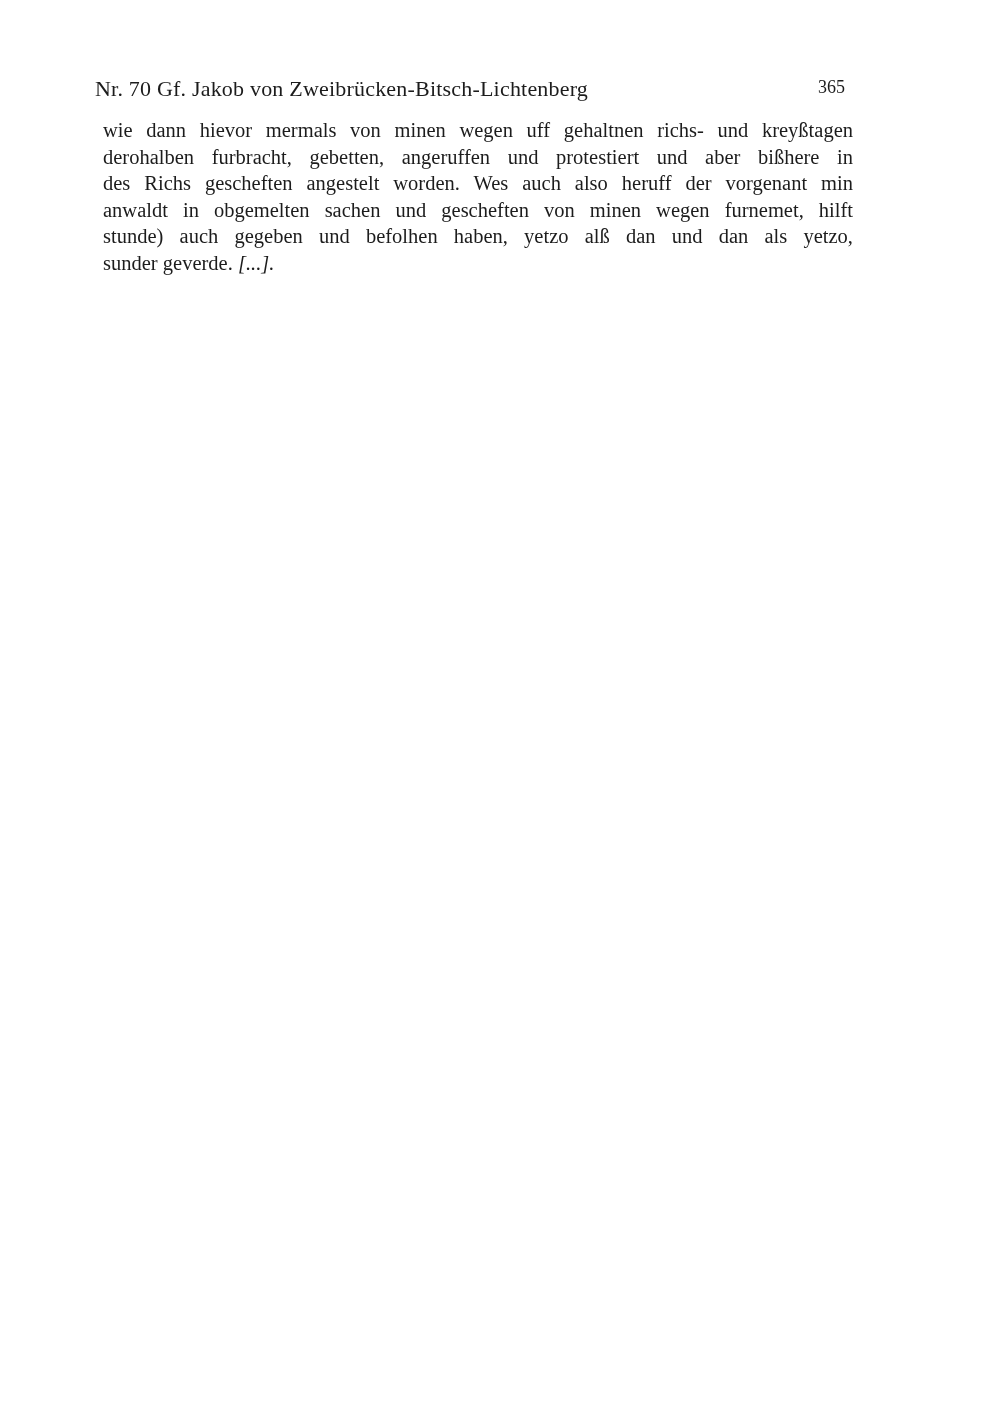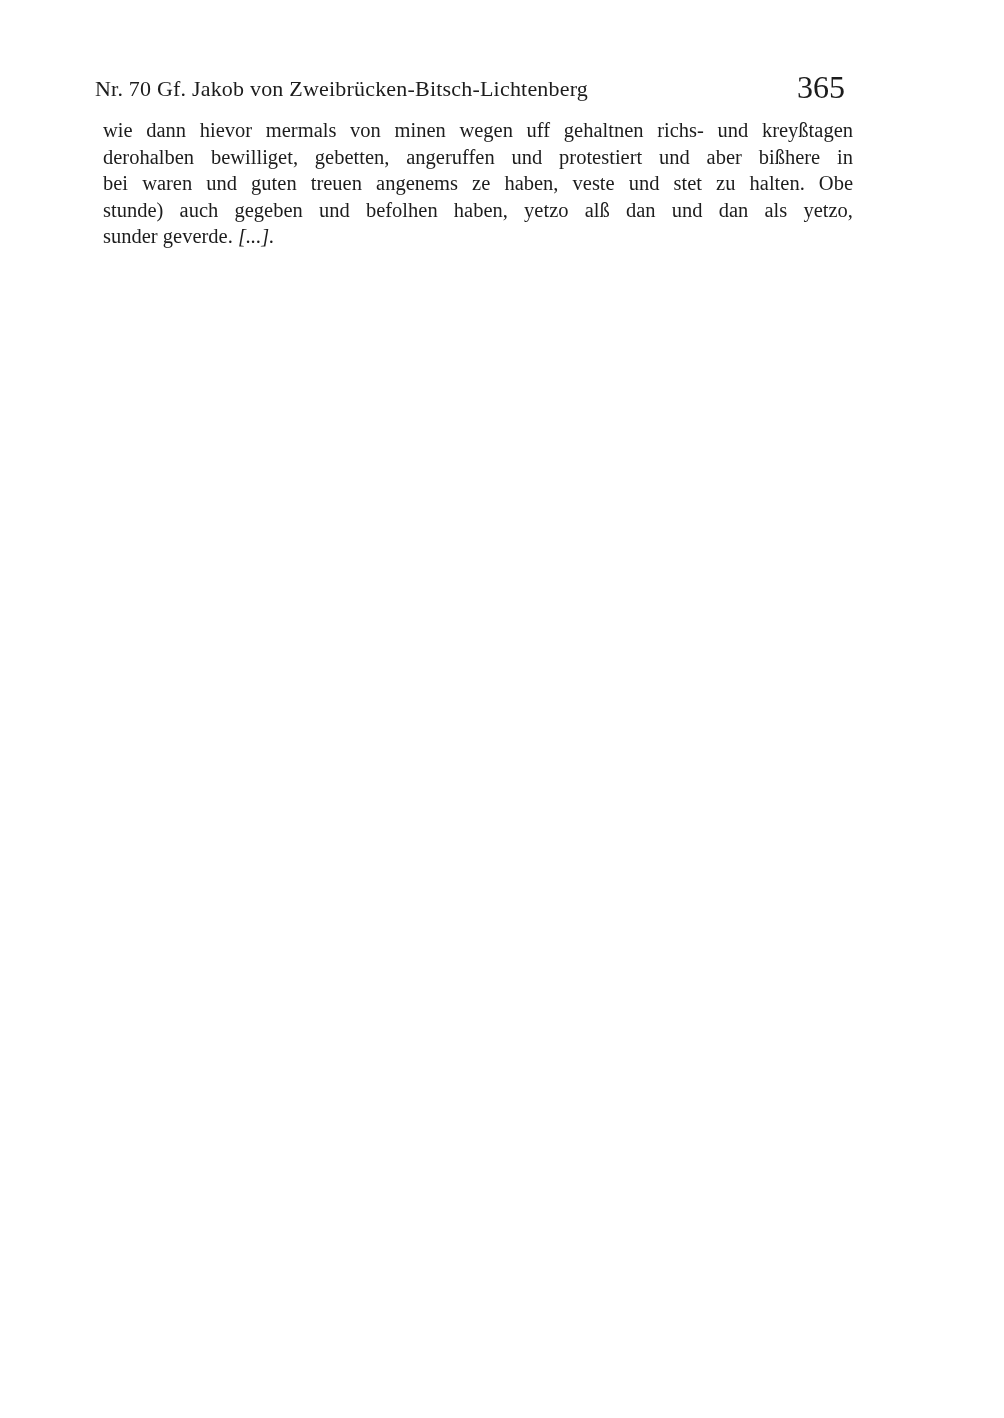--- a/index.html
+++ b/index.html
@@ -29,21 +29,21 @@
     text-align: left;
     font-size: 22px;
     line-height: 26px;
     letter-spacing: 0.2px;
     white-space: nowrap;
   }
   .page-number {
     position: absolute;
     right: 0;
     top: 72px;
-    font-size: 32px;
+    font-size: 18px;
     line-height: 30px;
   }
   .body-paragraph {
     position: absolute;
     left: 0;
     top: 117px;
     width: 750px;
     font-size: 20.5px;
     line-height: 26.6px;
     margin-left: 8px;
@@ -62,18 +62,19 @@
   }
 </style>
 </head>
 <body>
 
 <div class="page-column">
   <div class="running-header">Nr. 70 Gf. Jakob von Zweibrücken-Bitsch-Lichtenberg</div>
   <div class="page-number">365</div>
   <div class="body-paragraph">
       <div class="line"><span>wie dann hievor mermals von minen wegen uff gehaltnen richs- und kreyßtagen</span></div>
-      <div class="line"><span>derohalben bewilliget, gebetten, angeruffen und protestiert und aber bißhere in</span></div>
-      <div class="line"><span>bei waren und guten treuen angenems ze haben, veste und stet zu halten. Obe</span></div>
+      <div class="line"><span>derohalben furbracht, gebetten, angeruffen und protestiert und aber bißhere in</span></div>
+      <div class="line"><span>des Richs gescheften angestelt worden. Wes auch also heruff der vorgenant min</span></div>
+      <div class="line"><span>anwaldt in obgemelten sachen und gescheften von minen wegen furnemet, hilft</span></div>
       <div class="line"><span>stunde) auch gegeben und befolhen haben, yetzo alß dan und dan als yetzo,</span></div>
       <div class="line last"><span>sunder geverde. </span><span class="italic">[...].</span></div>
     </div>
 </div>
 
 </body></html>

